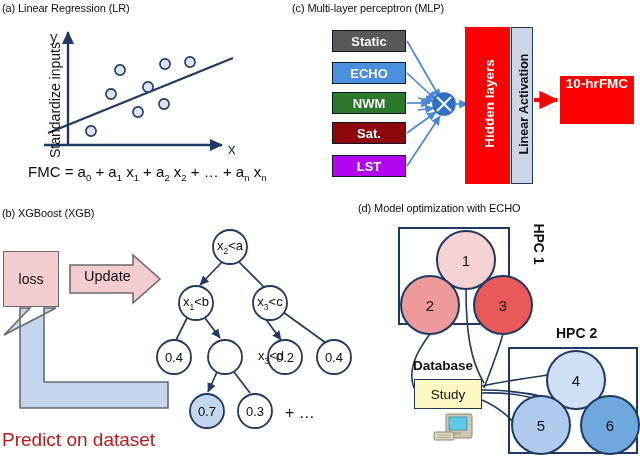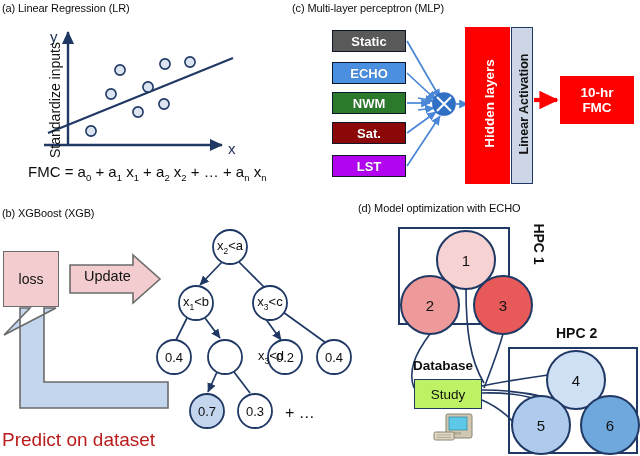--- a/index.html
+++ b/index.html
@@ -102,22 +102,22 @@
     transform: rotate(-90deg);
     color: #111; font-weight: bold; font-size: 12.5px;
     white-space: nowrap;
   }
   #output-block {
     position: absolute;
     left: 560px; top: 76px;
     width: 74px; height: 48px;
     background: #fd0000;
     color: #fff; font-weight: bold; font-size: 13.5px;
-    display: flex; flex-direction: column;
-    align-items: center; justify-content: center;
+    display: flex; flex-direction: row;
+    align-items: flex-start; justify-content: center;
     line-height: 1.12;
   }
 
   
   #loss-box {
     position: absolute;
     left: 3px; top: 251px;
     width: 56px; height: 56px;
     background: #f2ccce;
     border: 1.6px solid #6b6b6b;
@@ -167,21 +167,21 @@
   }
   #database-label {
     position: absolute;
     left: 413px; top: 358px;
     font-size: 13.5px; font-weight: bold; color: #111;
   }
   #study-box {
     position: absolute;
     left: 414px; top: 379px;
     width: 68px; height: 30px;
-    background: #bef264;
+    background: #fef9c3;
     border: 1.4px solid #1f3864;
     box-sizing: border-box;
     display: flex; align-items: center; justify-content: center;
     font-size: 13.5px; color: #111;
   }
   .circ-label {
     position: absolute;
     font-size: 15px; color: #111;
     transform: translate(-50%, -50%);
     pointer-events: none;

